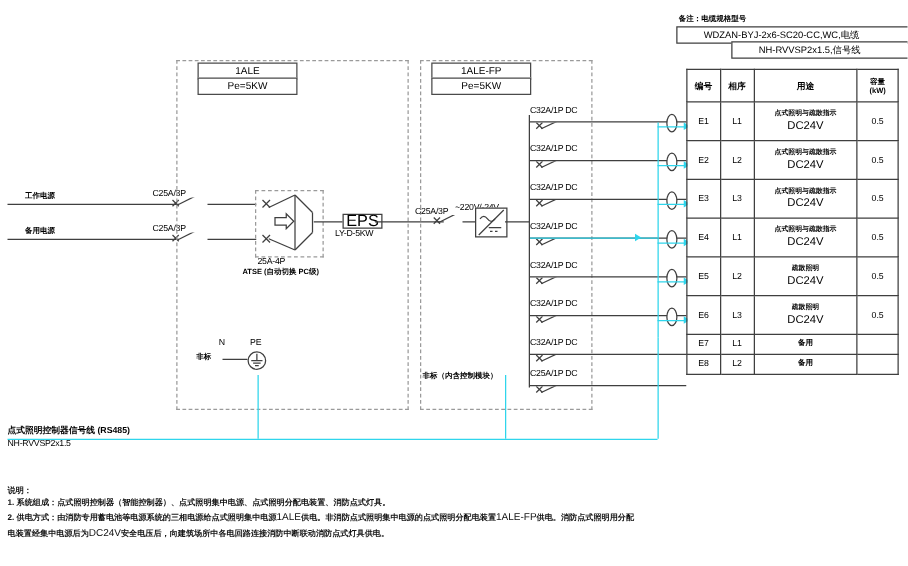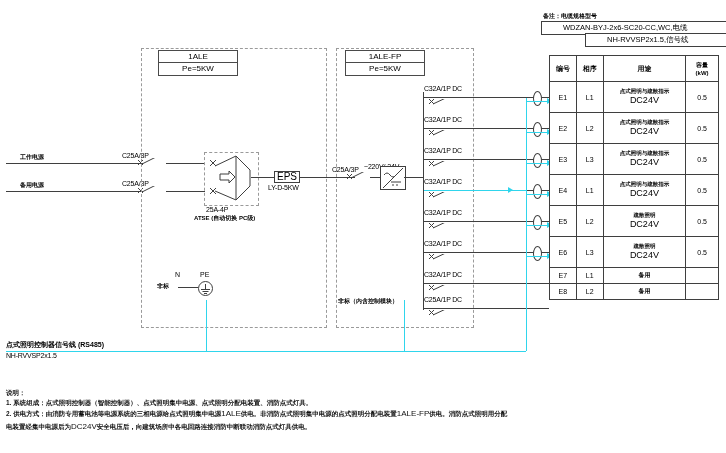--- a/index.html
+++ b/index.html
@@ -20,21 +20,21 @@
   .boxlbl{position:absolute;border:1px solid #4a4a4a;background:#fff;
     text-align:center;font-size:8px;line-height:12px;height:12px;}
   .tbl{position:absolute;border-collapse:collapse;}
   .tbl td,.tbl th{border:1px solid #3f3f3f;font-size:7px;text-align:center;
     padding:0;color:#000;background:#fff;}
   .cap{position:absolute;border:1px solid #3f3f3f;background:#fff;
     font-size:7.5px;padding:1px 21px;white-space:nowrap;}
   .relay{position:absolute;border:1px solid #3f3f3f;border-radius:50%;
     width:7px;height:13px;background:#fff;}
   .conv{position:absolute;border:1px solid #3f3f3f;width:24px;height:22px;background:#fff;}
-  .eps{position:absolute;border:1px solid #3f3f3f;font-size:10px;padding:0 2px;background:#fff;line-height:10px;}
+  .eps{position:absolute;border:1px solid #3f3f3f;font-size:13px;padding:0 2px;background:#fff;line-height:10px;}
   .gnd{position:absolute;width:13px;height:13px;border:1px solid #3f3f3f;border-radius:50%;background:#fff;}
   .notes{position:absolute;font-size:6.5px;line-height:1.55;color:#111;font-weight:bold;}
   .notes .big{font-size:8px;font-weight:normal;}
   .arrow{position:absolute;width:0;height:0;border-top:3px solid transparent;
     border-bottom:3px solid transparent;border-left:5px solid #2fd5ec;}
 </style>
 </head>
 <body>
 
 <div class="hline abs" style="left:6px;top:163px;width:137px;"></div>

